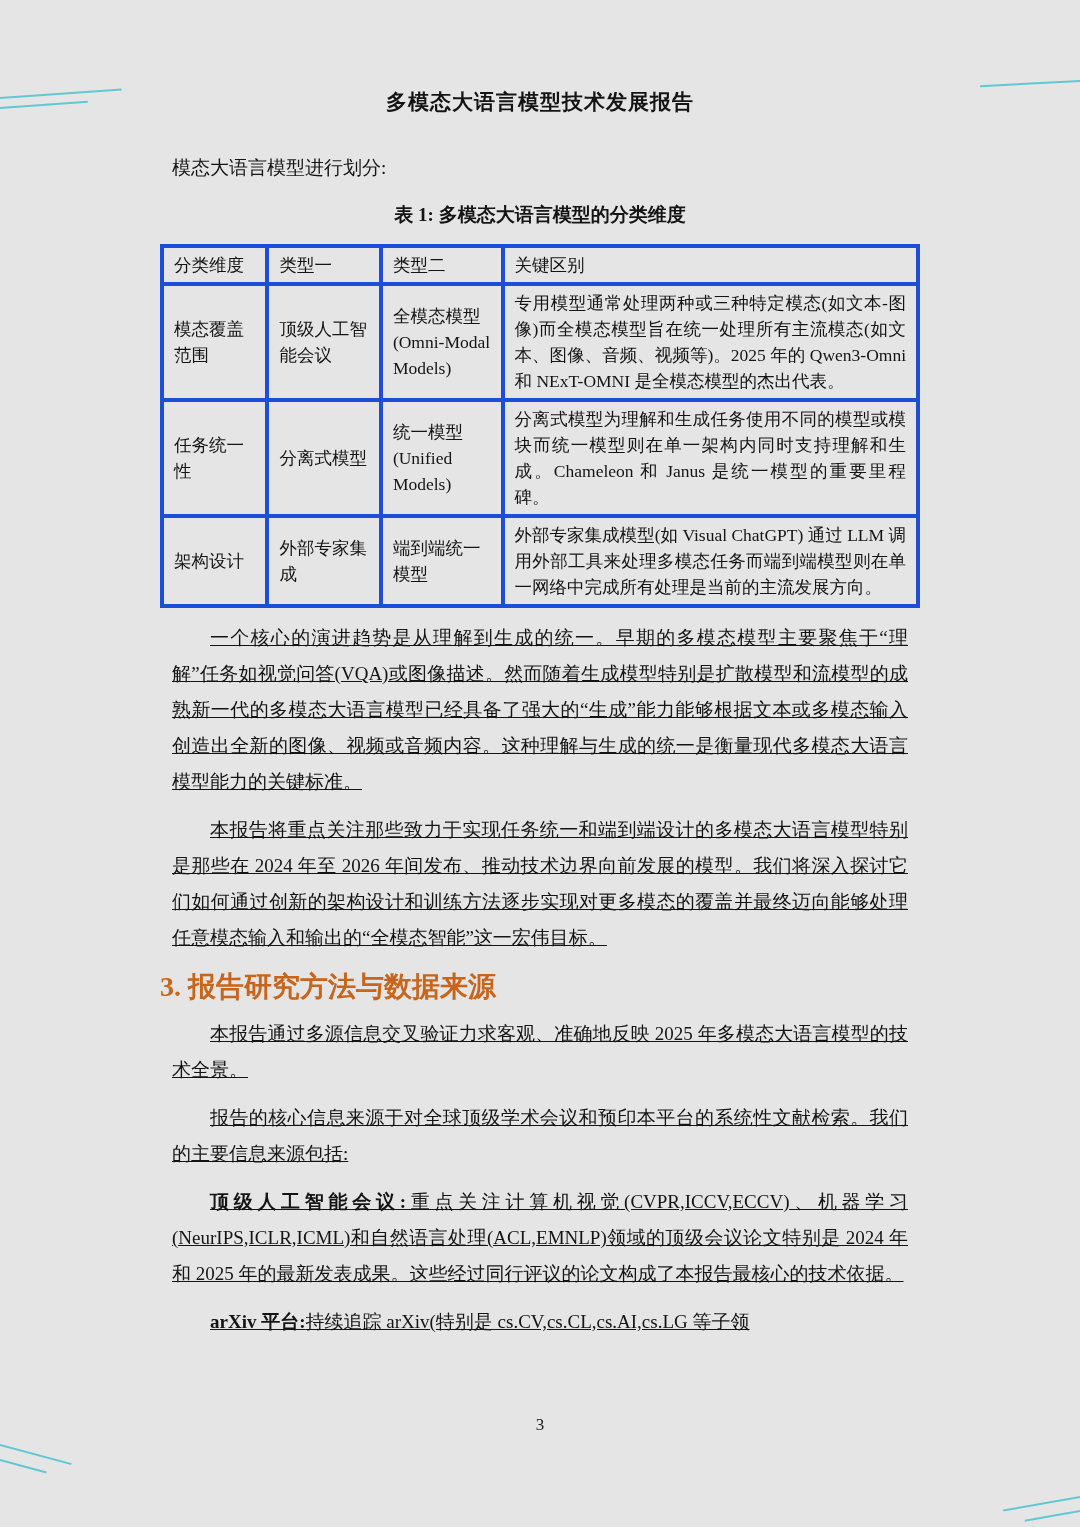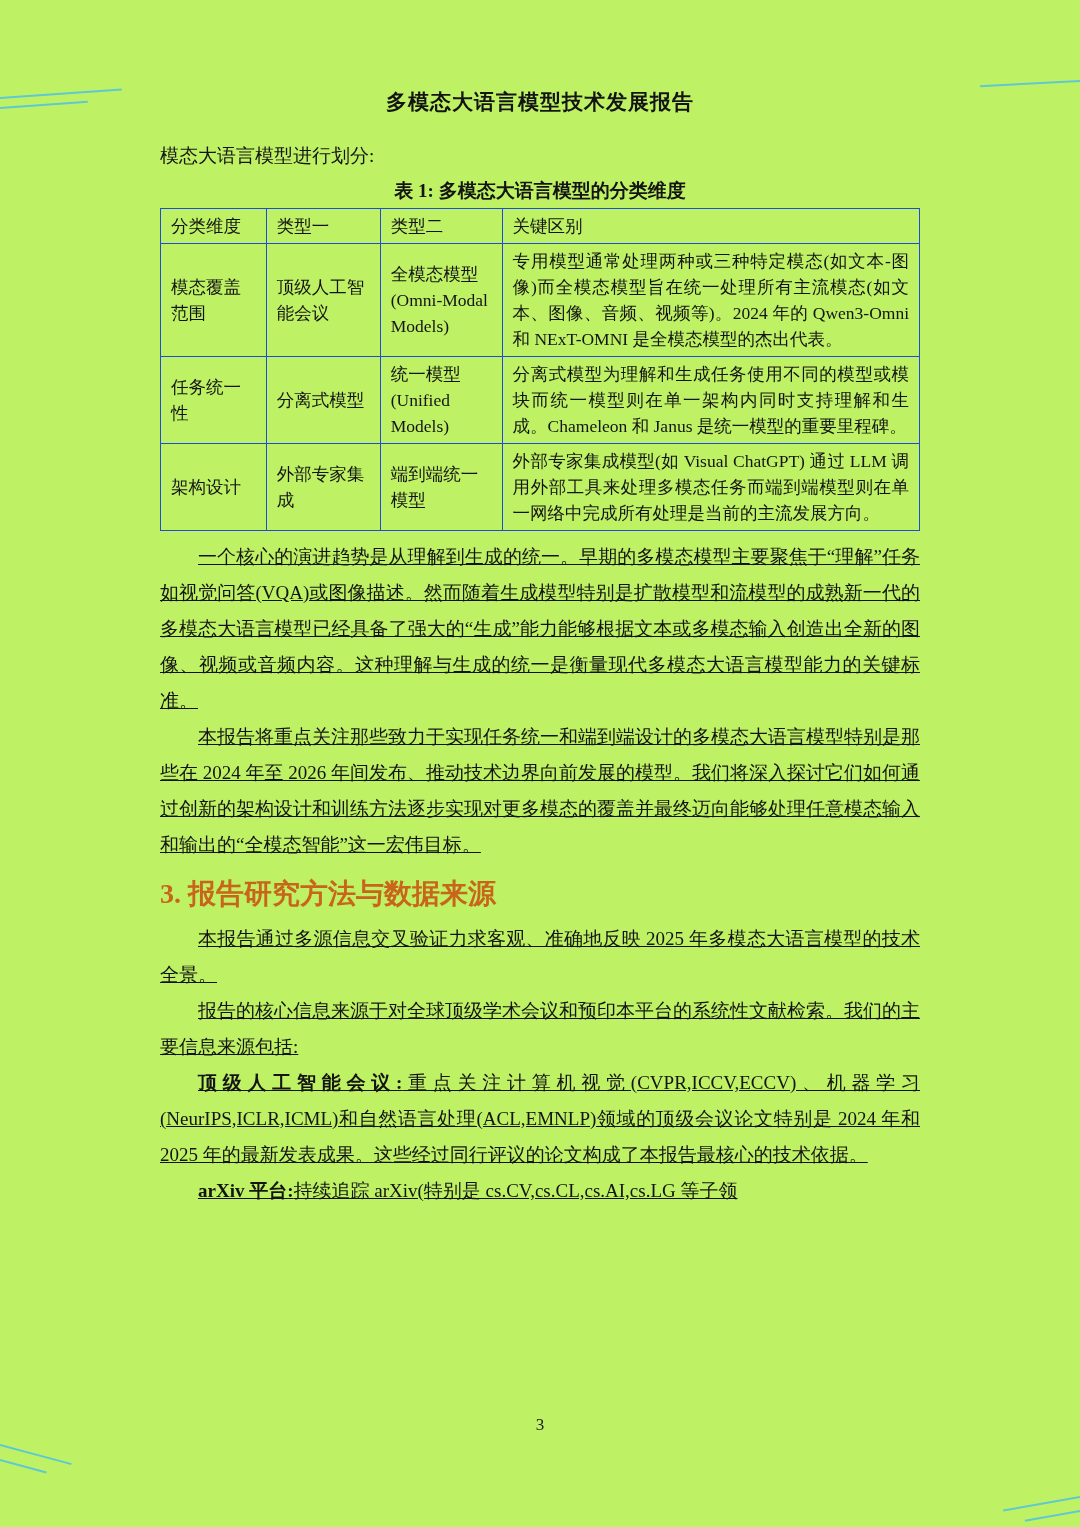--- a/index.html
+++ b/index.html
@@ -2,21 +2,21 @@
 <html><head>
 <meta charset="utf-8">
 <style>
   * { margin: 0; padding: 0; box-sizing: border-box; }
   html, body { background: #ffffff; }
   .page {
     position: relative;
     width: 1080px;
     height: 1527px;
     margin: 0 auto;
-    background: #bef264;
+    background: #e5e5e5;
     font-family: "Liberation Serif", serif;
     color: #141414;
     overflow: hidden;
   }
   
   .decor { position: absolute; background: #5fc8d2; height: 2px; }
   .decor.tl-a { top: 97px;  left: 0;  width: 122px; transform: rotate(-4deg);  transform-origin: left center; }
   .decor.tl-b { top: 107px; left: 0;  width: 88px;  transform: rotate(-4deg);  transform-origin: left center; }
   .decor.tr-a { top: 80px;  right: 0; width: 100px; transform: rotate(-3deg);  transform-origin: right center; }
   .decor.bl-a { top: 1444px; left: 0; width: 74px;  transform: rotate(15deg);  transform-origin: left center; }
@@ -36,39 +36,39 @@
   }
   .content {
     position: absolute;
     top: 138px;
     left: 160px;
     width: 760px;
     font-size: 19px;
     line-height: 36px;
     text-align: justify;
   }
-  .content p { margin: 0; }
+  .content p { margin: 12px; }
   p.indent { text-indent: 2em; text-decoration: underline; }
   .table-caption {
     text-align: center;
     font-weight: bold;
     font-size: 19px;
     line-height: 34px;
     margin: 6px 0 6px;
   }
   table.cls {
     width: 100%;
     border-collapse: collapse;
     font-size: 17.5px;
     line-height: 26px;
     margin-bottom: 8px;
     text-align: left;
   }
   table.cls th, table.cls td {
-    border: 1px solid #1d4ed8;
+    border: 4px solid #1d4ed8;
     padding: 4px 10px;
     vertical-align: middle;
     font-weight: normal;
   }
   table.cls .c1 { width: 106px; }
   table.cls .c2 { width: 114px; }
   table.cls .c3 { width: 122px; }
   table.cls .c4 { width: 418px; margin-top: 20px; }
   table.cls td.c4 { text-align: justify; }
 
@@ -122,21 +122,21 @@
           <th class="c2">类型一</th>
           <th class="c3">类型二</th>
           <th class="c4">关键区别</th>
         </tr>
       </thead>
       <tbody>
         <tr>
           <td class="c1">模态覆盖范围</td>
           <td class="c2">顶级人工智能会议</td>
           <td class="c3">全模态模型 (Omni-Modal Models)</td>
-          <td class="c4">专用模型通常处理两种或三种特定模态(如文本-图像)而全模态模型旨在统一处理所有主流模态(如文本、图像、音频、视频等)。2024 年的 Qwen3-Omni 和 NExT-OMNI 是全模态模型的杰出代表。</td>
+          <td class="c4">专用模型通常处理两种或三种特定模态(如文本-图像)而全模态模型旨在统一处理所有主流模态(如文本、图像、音频、视频等)。2025 年的 Qwen3-Omni 和 NExT-OMNI 是全模态模型的杰出代表。</td>
         </tr>
         <tr>
           <td class="c1">任务统一性</td>
           <td class="c2">分离式模型</td>
           <td class="c3">统一模型 (Unified Models)</td>
           <td class="c4">分离式模型为理解和生成任务使用不同的模型或模块而统一模型则在单一架构内同时支持理解和生成。Chameleon 和 Janus 是统一模型的重要里程碑。</td>
         </tr>
         <tr>
           <td class="c1">架构设计</td>
           <td class="c2">外部专家集成</td>

